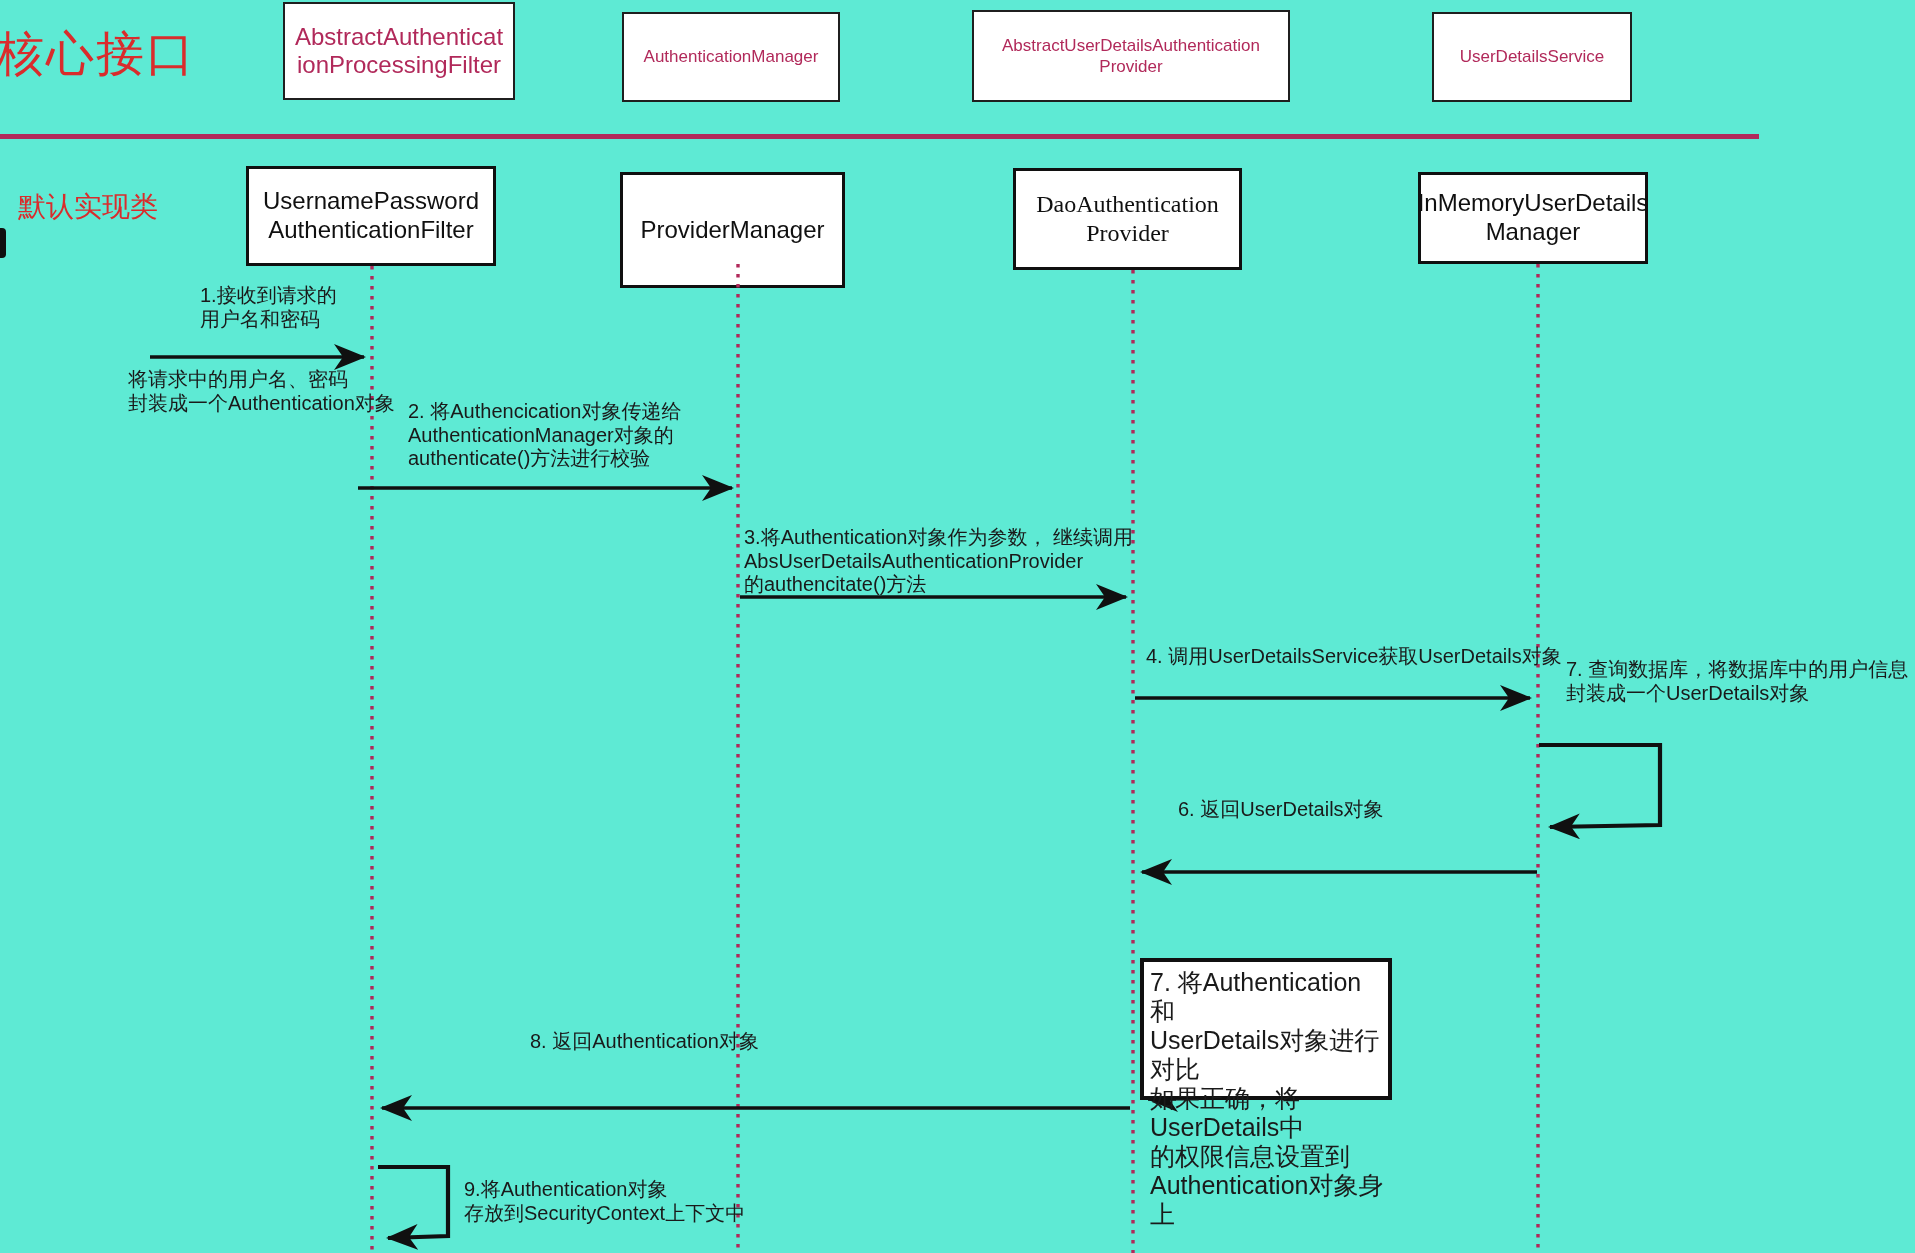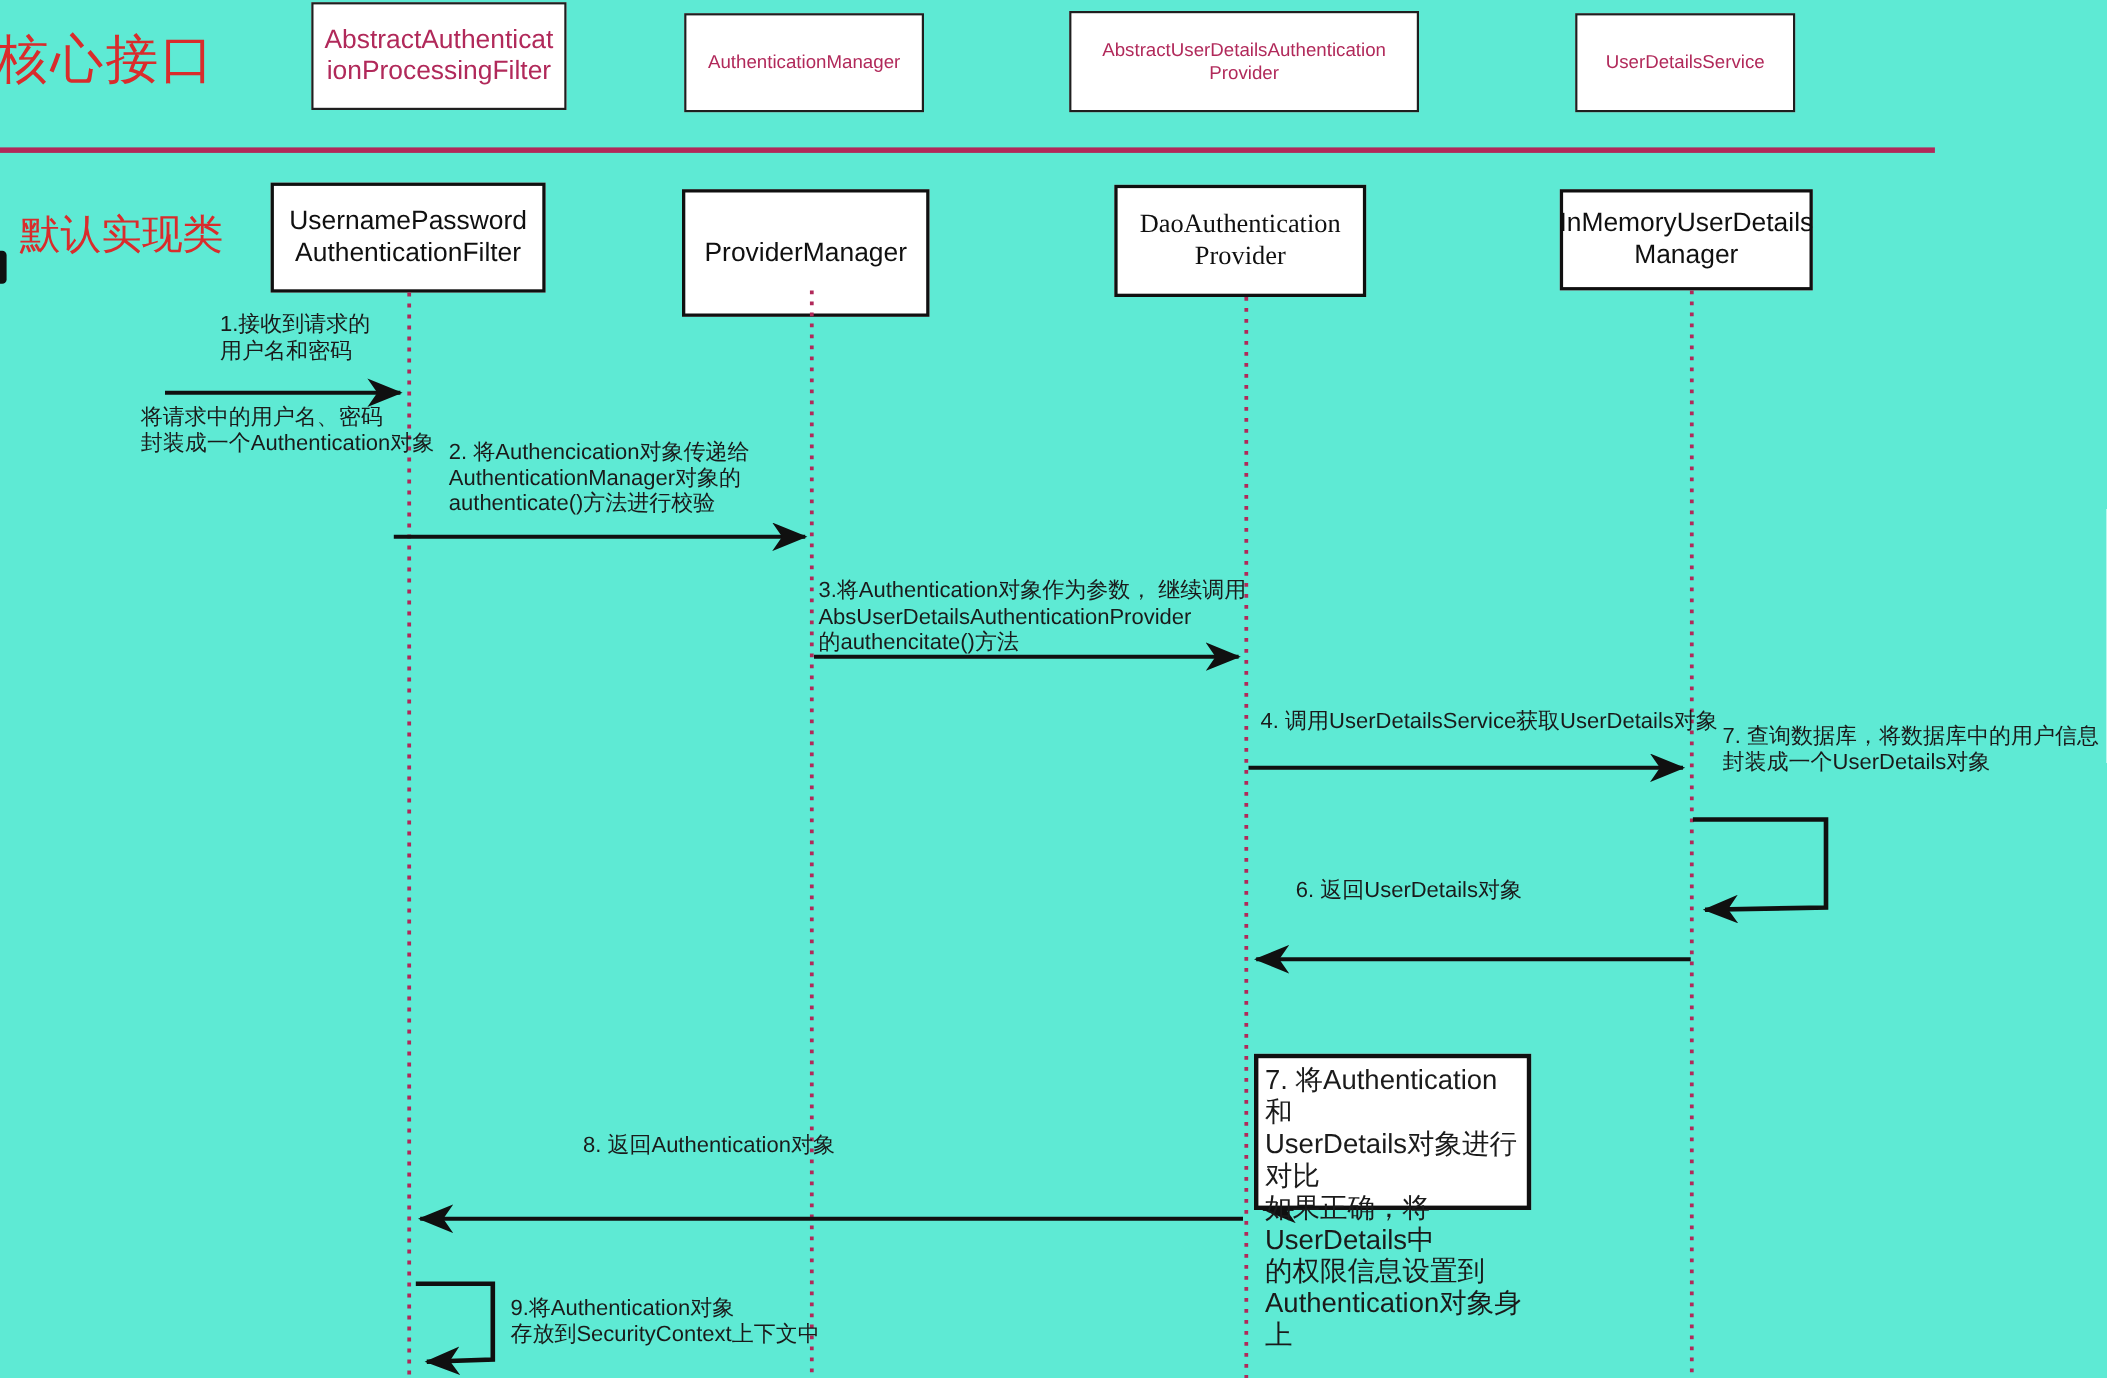--- a/index.html
+++ b/index.html
@@ -24,21 +24,21 @@
 
   .edge-sliver{position:absolute;left:-3px;top:228px;width:9px;height:30px;background:#101010;
                border-radius:0 4px 4px 0;}
 </style>
 </head>
 <body>
 
 <div id="canvas">
 
   <div class="red-label" style="left:-4px;top:22px;font-size:48px;letter-spacing:2px;">核心接口</div>
-  <div class="red-label" style="left:18px;top:188px;font-size:37px;">默认实现类</div>
+  <div class="red-label" style="left:18px;top:188px;font-size:28px;">默认实现类</div>
 
   <div class="divider"></div>
 
   <div class="edge-sliver"></div>
 
   <div class="box iface big" style="left:255px;top:2px;width:232px;height:98px;margin-left:28px;">AbstractAuthenticat
 ionProcessingFilter</div>
   <div class="box iface" style="left:622px;top:12px;width:218px;height:90px;">AuthenticationManager</div>
   <div class="box iface" style="left:972px;top:10px;width:318px;height:92px;">AbstractUserDetailsAuthentication
 Provider</div>

